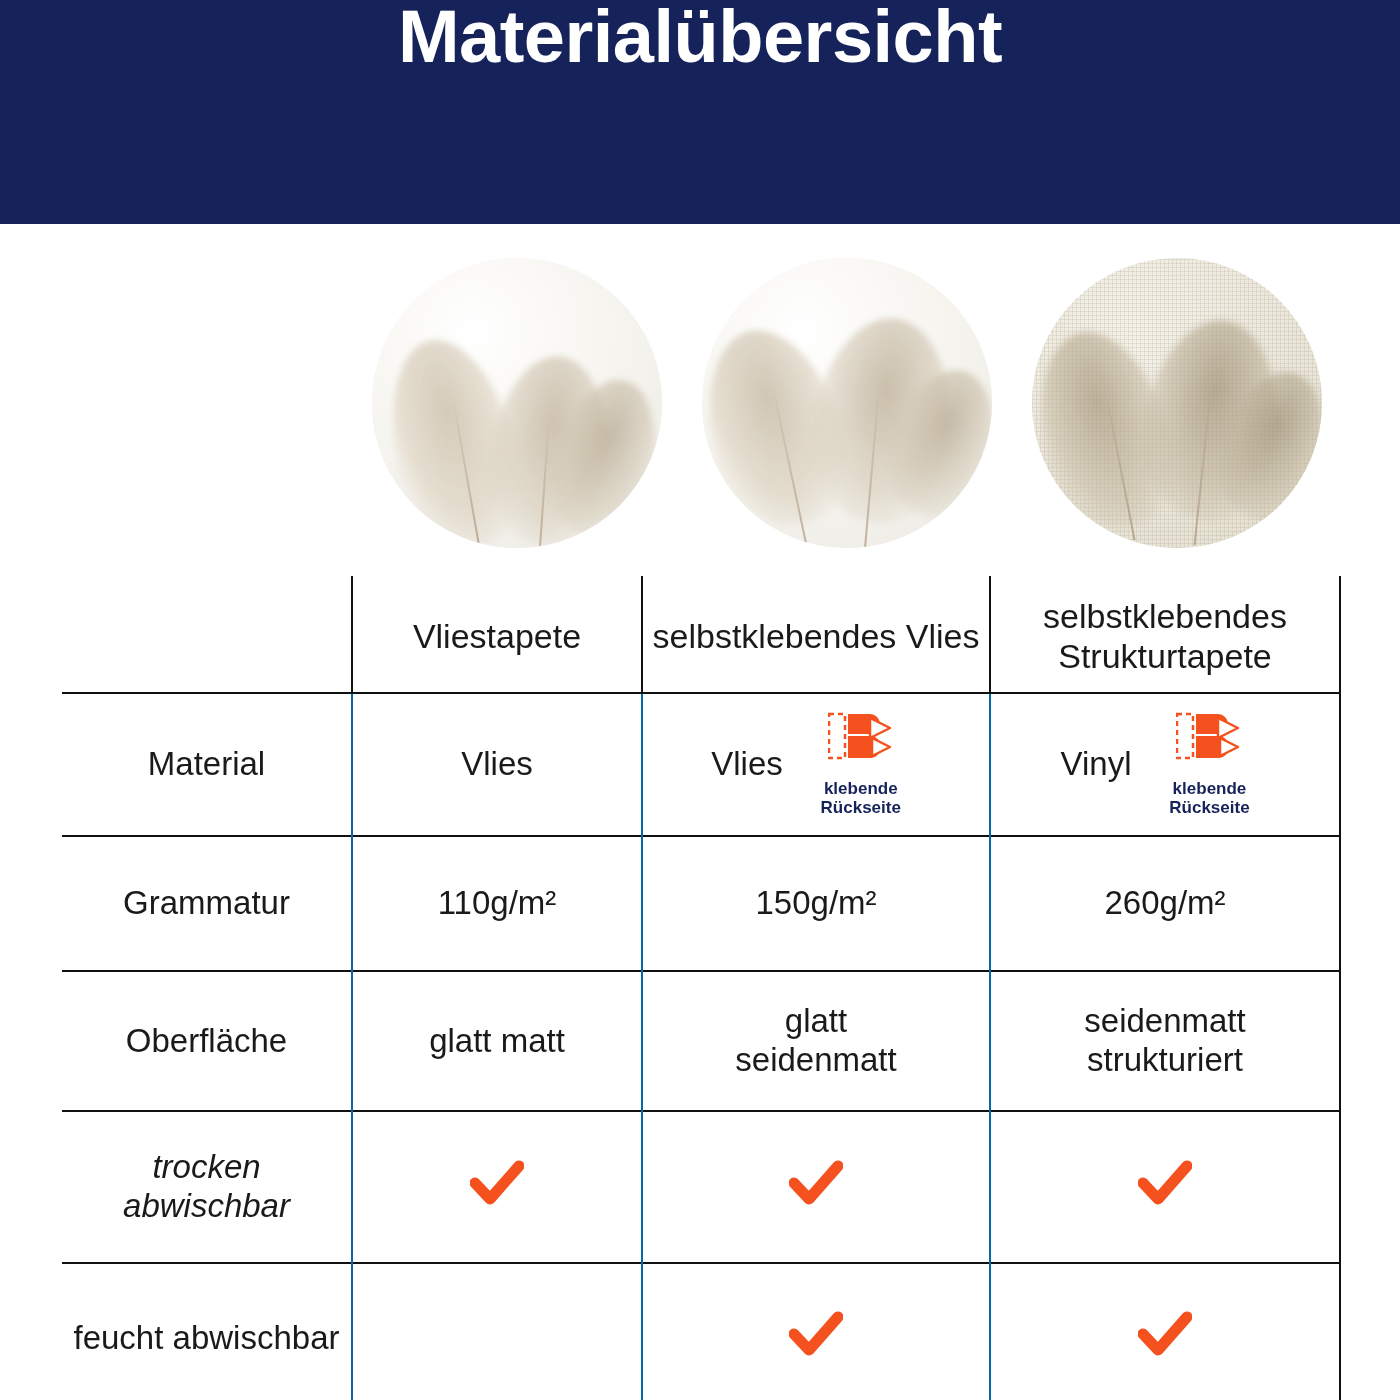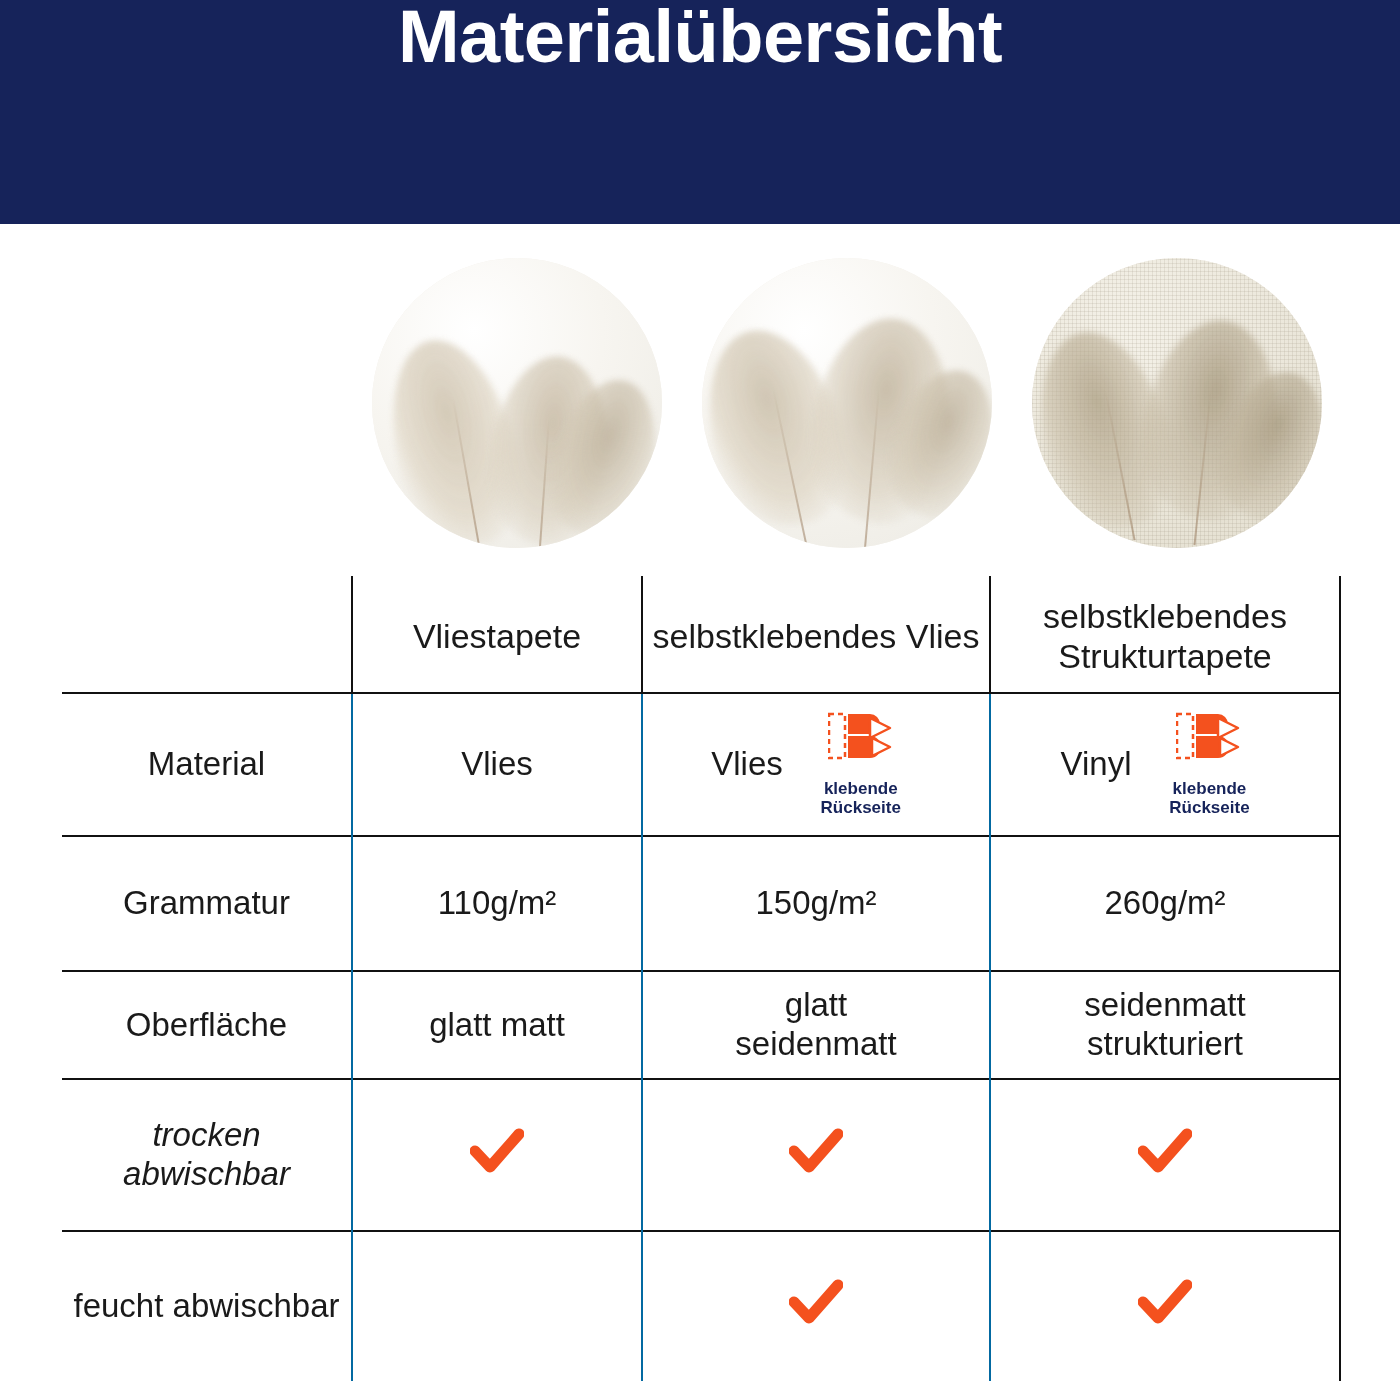--- a/index.html
+++ b/index.html
@@ -124,21 +124,21 @@
   }
   tr.body-row td:last-child {
     border-right: 2px solid #111;
   }
   tr.head-row td.hcell:last-child {
     border-right: 2px solid #111;
   }
 
   .h-material { height: 143px; }
   .h-gram { height: 135px; }
-  .h-ober { height: 108px; }
+  .h-ober { height: 140px; }
   .h-trocken { height: 152px; font-style: italic; }
   .h-feucht { height: 150px; }
 
   .cell-inner {
     display: flex;
     align-items: center;
     justify-content: center;
     gap: 18px;
   }
   .cell-text { white-space: nowrap; }

